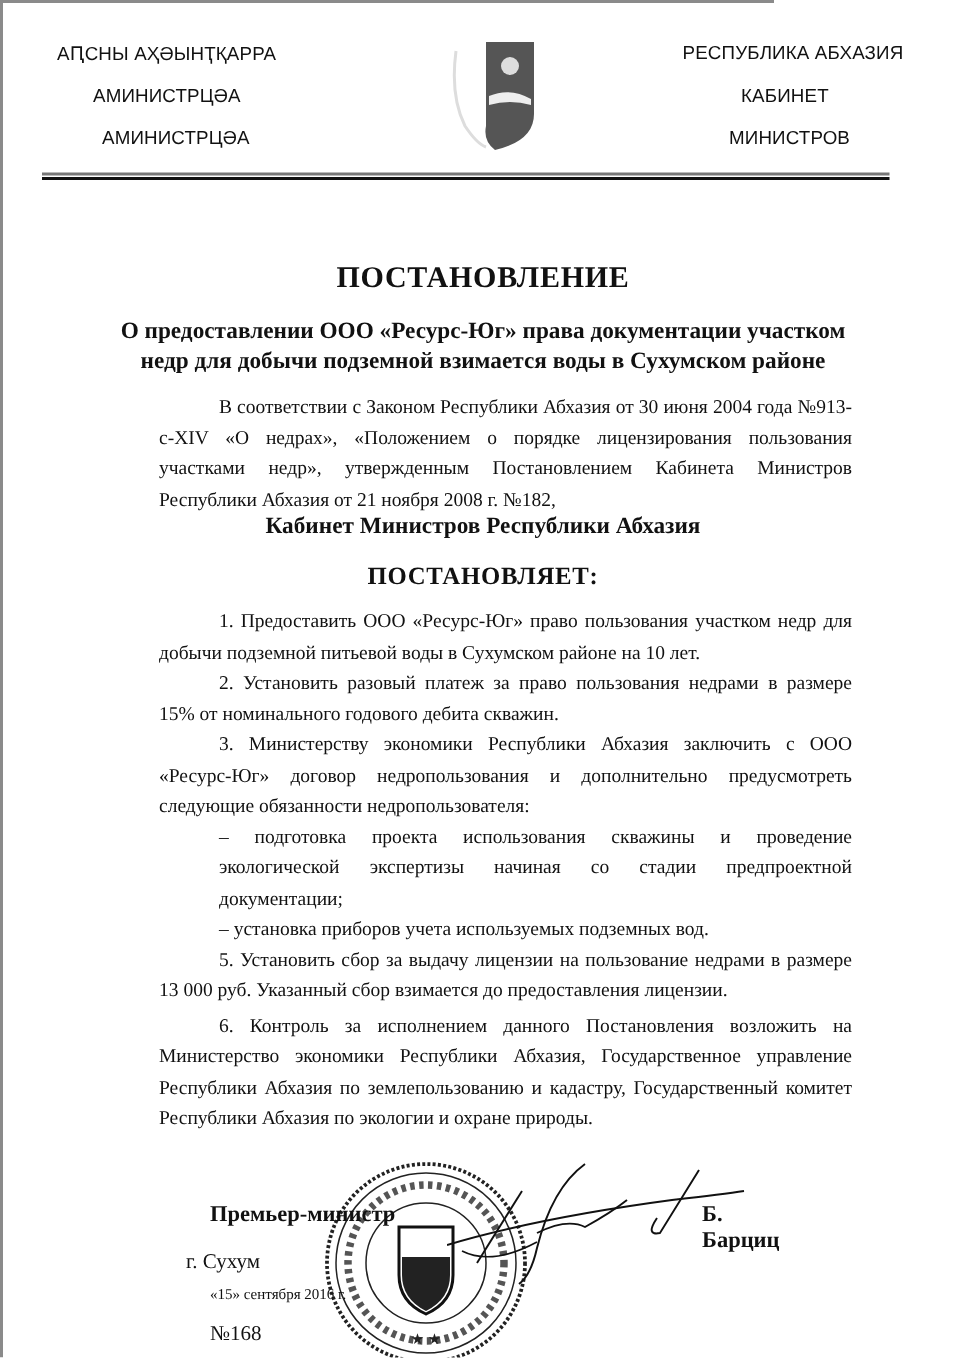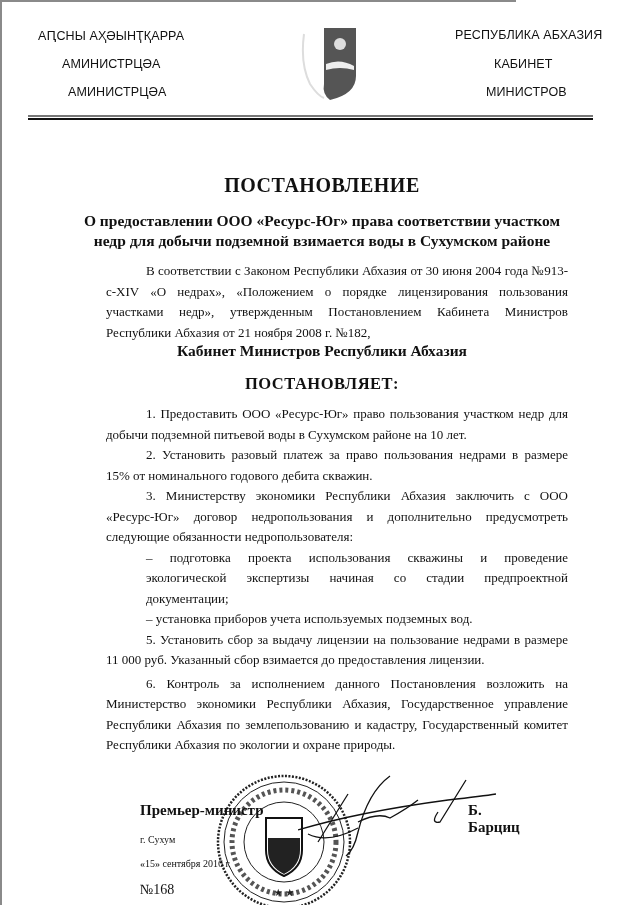--- a/index.html
+++ b/index.html
@@ -68,38 +68,38 @@
     <div class="hdr-line" style="left:492px;top:55px;">КАБИНЕТ</div>
     <div class="hdr-line" style="left:484px;top:83px;">МИНИСТРОВ</div>
   </div>
 
   <div class="rule1"></div>
   <div class="rule2"></div>
 
   <div class="title">ПОСТАНОВЛЕНИЕ</div>
 
   <div class="subject">
-    <div>О предоставлении ООО «Ресурс-Юг» права соответствии участком</div>
+    <div>О предоставлении ООО «Ресурс-Юг» права документации участком</div>
     <div>недр для добычи подземной взимается воды в Сухумском районе</div>
   </div>
 
   <div class="body" style="top:259px;">
     <p class="p">В соответствии с Законом Республики Абхазия от 30 июня 2004 года №913-с-XIV «О недрах», «Положением о порядке лицензирования пользования участками недр», утвержденным Постановлением Кабинета Министров Республики Абхазия от 21 ноября 2008 г. №182,</p>
   </div>
 
   <div class="center-bold" style="top:340px;font-size:15.5px;">Кабинет Министров Республики Абхазия</div>
   <div class="center-bold" style="top:372px;font-size:16.5px;letter-spacing:0.5px;">ПОСТАНОВЛЯЕТ:</div>
 
   <div class="body" style="top:402px;">
     <p class="p">1. Предоставить ООО «Ресурс-Юг» право пользования участком недр для добычи подземной питьевой воды в Сухумском районе на 10 лет.</p>
     <p class="p">2. Установить разовый платеж за право пользования недрами в размере 15% от номинального годового дебита скважин.</p>
     <p class="p">3. Министерству экономики Республики Абхазия заключить с ООО «Ресурс-Юг» договор недропользования и дополнительно предусмотреть следующие обязанности недропользователя:</p>
     <p class="dash">– подготовка проекта использования скважины и проведение экологической экспертизы начиная со стадии предпроектной документации;</p>
     <p class="dash">– установка приборов учета используемых подземных вод.</p>
-    <p class="p">5. Установить сбор за выдачу лицензии на пользование недрами в размере 11 000 руб. Указанный сбор взимается до предоставления лицензии.</p>
+    <p class="p">5. Установить сбор за выдачу лицензии на пользование недрами в размере 13 000 руб. Указанный сбор взимается до предоставления лицензии.</p>
     <p class="p" style="margin-top:3px;">6. Контроль за исполнением данного Постановления возложить на Министерство экономики Республики Абхазия, Государственное управление Республики Абхазия по землепользованию и кадастру, Государственный комитет Республики Абхазия по экологии и охране природы.</p>
   </div>
 
   <svg class="stamp" viewBox="0 0 140 140">
     <circle cx="70" cy="70" r="66" fill="none" stroke="#222" stroke-width="2.5" stroke-dasharray="2 1.5"></circle>
     <circle cx="70" cy="70" r="60" fill="none" stroke="#222" stroke-width="1"></circle>
     <circle cx="70" cy="70" r="40" fill="none" stroke="#222" stroke-width="1"></circle>
     <circle cx="70" cy="70" r="52" fill="none" stroke="#555" stroke-width="5" stroke-dasharray="3 3"></circle>
     <path d="M52 46 L88 46 L88 78 Q88 96 70 104 Q52 96 52 78 Z" fill="none" stroke="#111" stroke-width="2"></path>
     <path d="M54 66 L86 66 L86 78 Q86 94 70 102 Q54 94 54 78 Z" fill="#222"></path>
@@ -110,16 +110,16 @@
     <path d="M0 58 Q60 40 150 28 Q185 24 198 22" stroke="#111" stroke-width="1.3" fill="none"></path>
     <path d="M50 22 L20 70" stroke="#111" stroke-width="1.3" fill="none"></path>
     <path d="M92 4 Q70 20 60 60 Q56 78 48 84" stroke="#111" stroke-width="1.3" fill="none"></path>
     <path d="M60 50 Q80 40 92 46 Q110 36 120 28" stroke="#111" stroke-width="1.3" fill="none"></path>
     <path d="M140 40 Q132 52 142 50 L168 8" stroke="#111" stroke-width="1.3" fill="none"></path>
     <path d="M10 62 Q30 72 60 56" stroke="#111" stroke-width="1.1" fill="none"></path>
   </svg>
 
   <div class="sign bold" style="left:138px;top:800px;">Премьер-министр</div>
   <div class="sign bold" style="left:466px;top:800px;">Б. Барциц</div>
-  <div class="sign" style="left:138px;top:832px;font-size:10px;">г. Сухум</div>
+  <div class="sign" style="left:122px;top:832px;font-size:14px;">г. Сухум</div>
   <div class="sign" style="left:138px;top:856px;font-size:10px;">«15» сентября 2016 г.</div>
   <div class="sign" style="left:138px;top:880px;font-size:14px;">№168</div>
 </div>
 
 </body></html>

